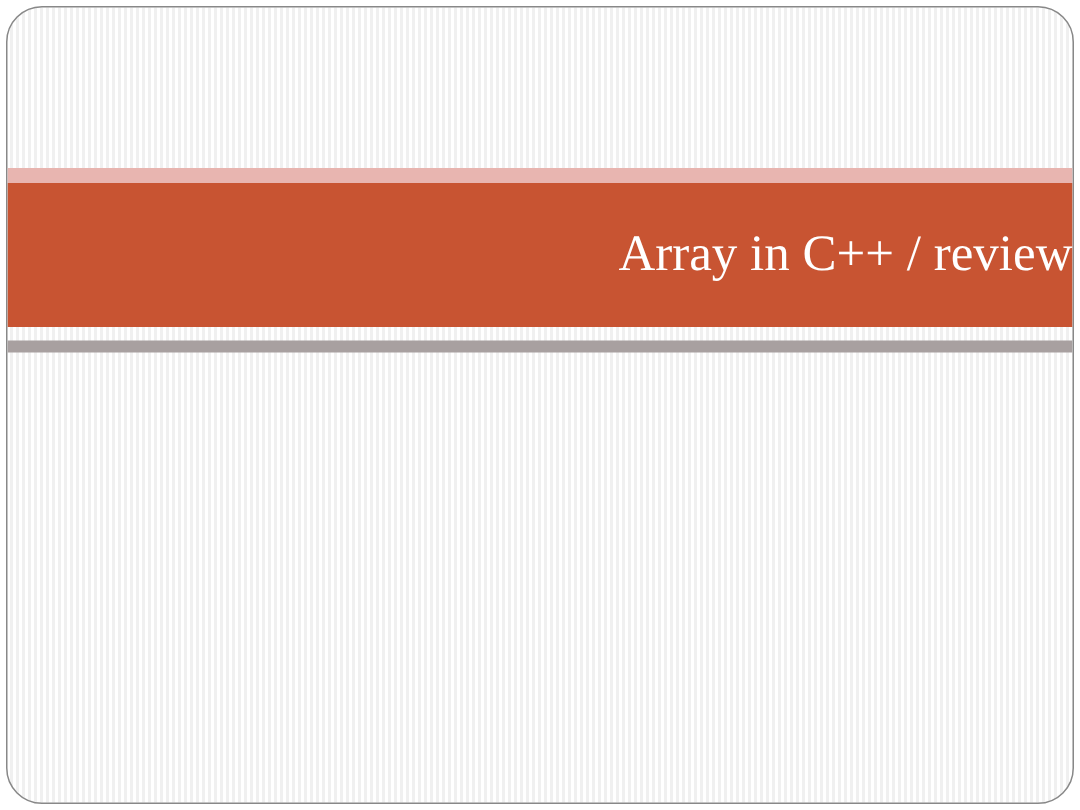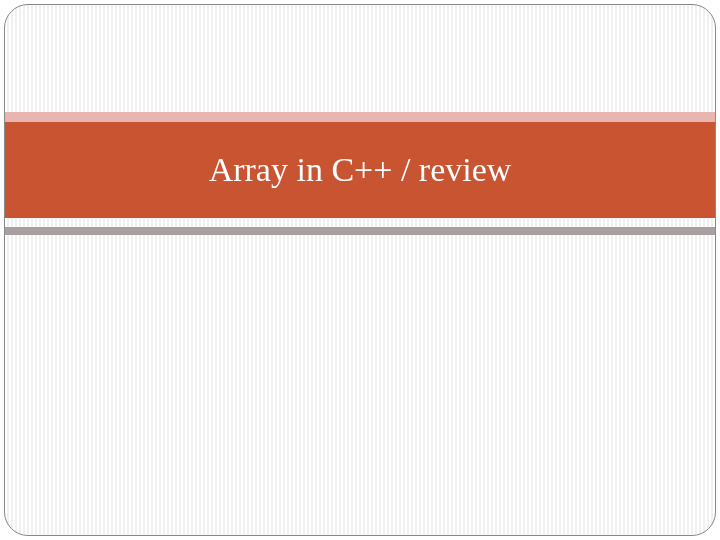--- a/index.html
+++ b/index.html
@@ -41,21 +41,21 @@
     }
     .title-bar {
       position: absolute;
       top: 117px;
       left: 0;
       right: 0;
       height: 96px;
       background: #c85432;
       display: flex;
       align-items: center;
-      justify-content: center;
+      justify-content: flex-end;
     }
     .title-text {
       color: #ffffff;
       font-family: Georgia, 'Times New Roman', serif;
       font-size: 34px;
       font-weight: normal;
     }
     .accent-bottom {
       position: absolute;
       top: 222px;

